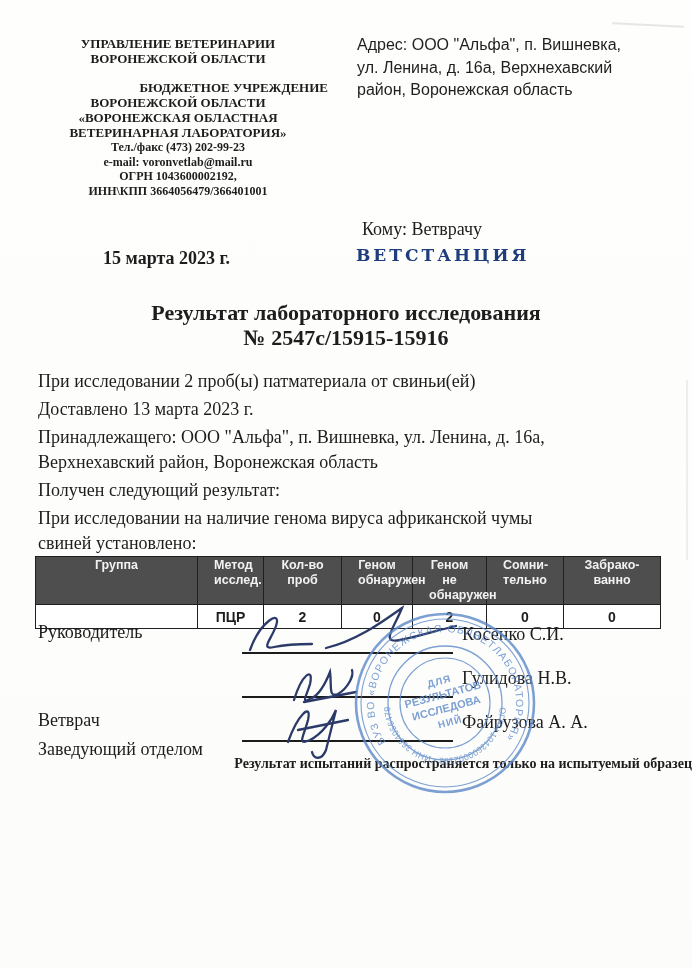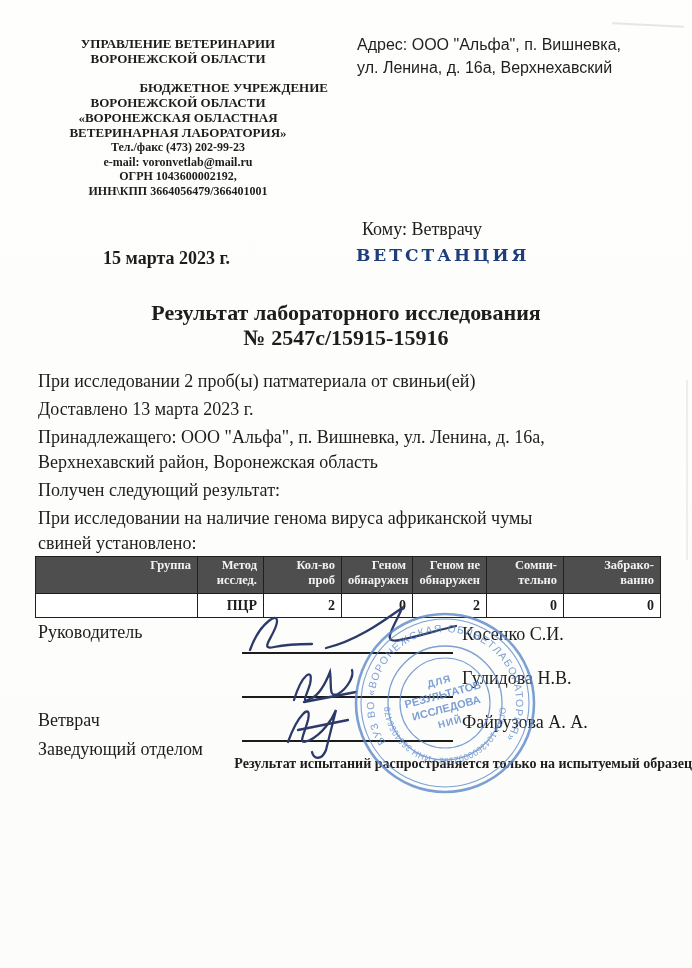--- a/index.html
+++ b/index.html
@@ -43,21 +43,21 @@
   }
   
   .doc-body{position:absolute;left:38px;top:369px;width:625px;font-size:18px;line-height:25px;}
   .doc-body p{margin:0 0 3px 0;}
   
   .result-table{
     position:absolute;left:35px;top:556px;width:625px;
     border-collapse:collapse;table-layout:fixed;
     font-family:"Liberation Sans", sans-serif;
   }
-  .result-table th,.result-table td{border:1.5px solid #1f1f1f;padding:1px 6px;text-align:right;font-family:Liberation Serif, serif;}
+  .result-table th,.result-table td{border:1.5px solid #1f1f1f;padding:1px 16px;text-align:center;}
   .result-table th{
     background:#4e4e4e;color:#f2f2f2;
     font-size:12.5px;line-height:15px;font-weight:600;
     vertical-align:top;height:34px;
   }
   .result-table td{font-size:14px;font-weight:bold;height:21px;background:#fff;}
   
   .sig-role{position:absolute;left:38px;font-size:18px;}
   .sig-name{position:absolute;left:462px;font-size:18px;}
   .sig-line{position:absolute;left:242px;width:211px;height:0;border-bottom:2px solid #1c1c1c;}
@@ -90,20 +90,21 @@
     <div class="caps">ВЕТЕРИНАРНАЯ ЛАБОРАТОРИЯ»</div>
     <div class="small">Тел./факс  (473) 202-99-23</div>
     <div class="small">e-mail: voronvetlab@mail.ru</div>
     <div class="small">ОГРН 1043600002192,</div>
     <div class="small">ИНН\КПП 3664056479/366401001</div>
   </div>
 
   <div class="lh-right">
     <div>Адрес: ООО "Альфа", п. Вишневка,</div>
     <div>ул. Ленина, д. 16а, Верхнехавский</div>
+    <div>район, Воронежская область</div>
   </div>
 
   <div class="doc-date">15 марта 2023 г.</div>
   <div class="kome">Кому: Ветврачу</div>
   <div class="vetstation">ВЕТСТАНЦИЯ</div>
 
   <div class="doc-title">
     <div>Результат лабораторного исследования</div>
     <div>№ 2547с/15915-15916</div>
   </div>

